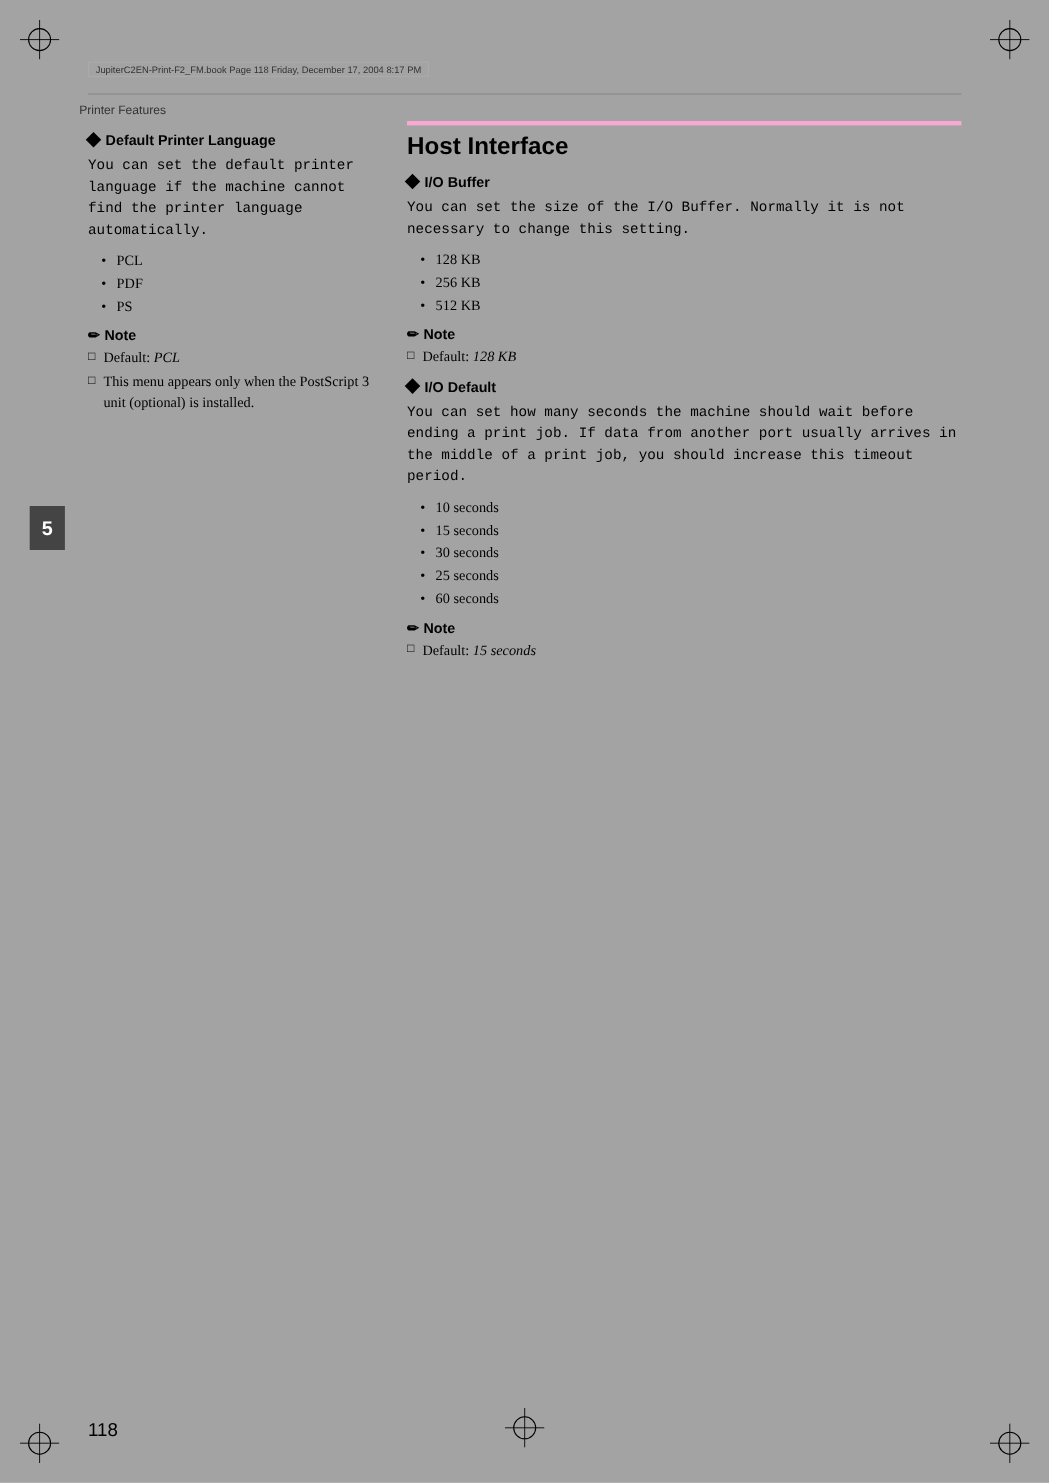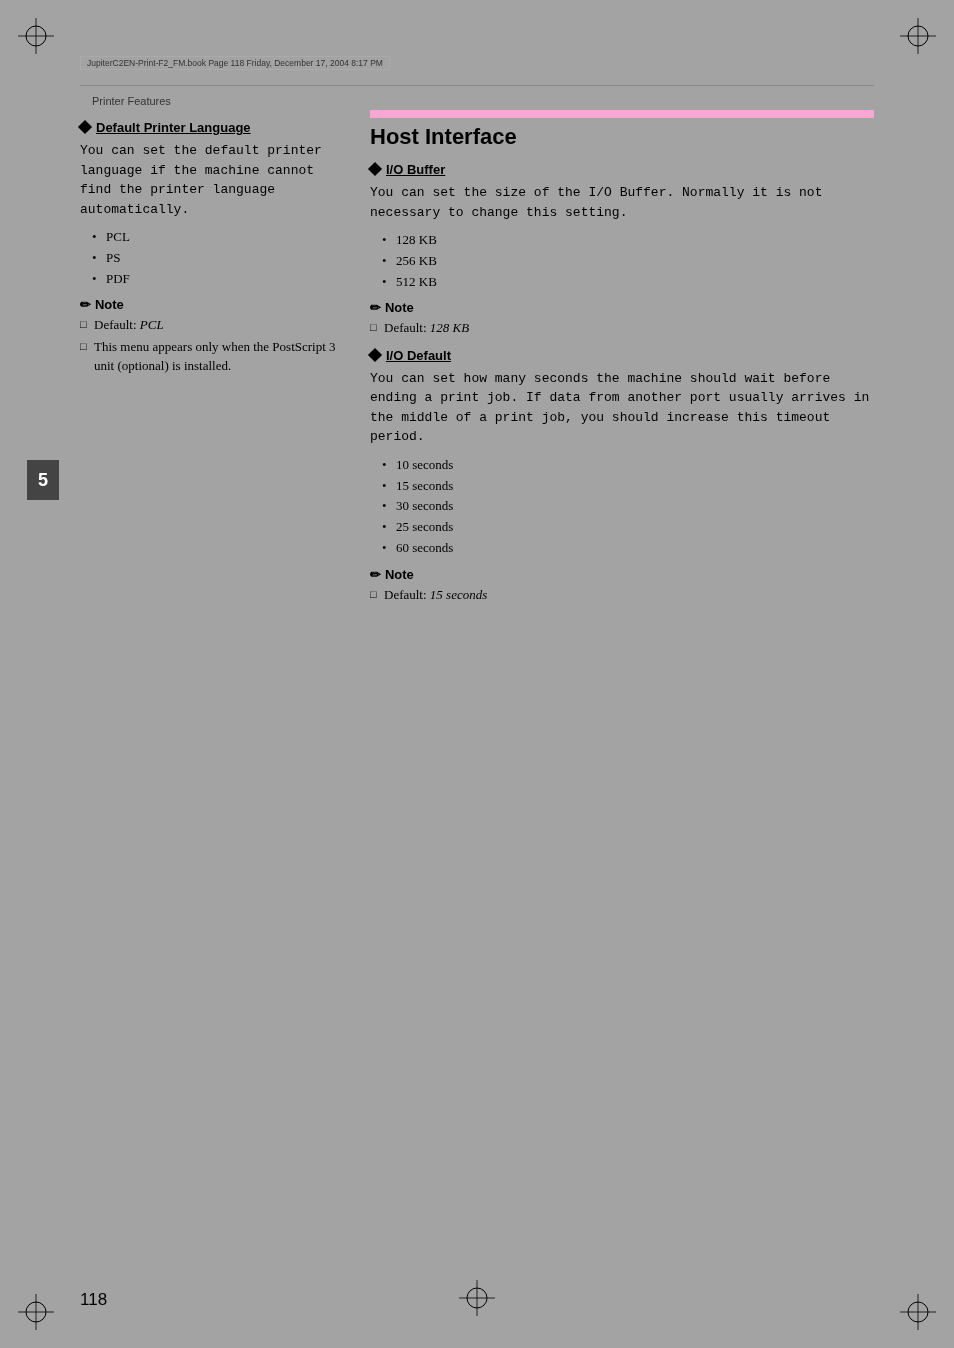--- a/index.html
+++ b/index.html
@@ -59,21 +59,21 @@
       left: 80px;
       right: 80px;
       height: 1px;
       background: #888;
     }
 
     
     .section-label {
       position: absolute;
       top: 95px;
-      left: 92px;
+      left: 72px;
       font-size: 11px;
       font-family: Arial, sans-serif;
       color: #333;
     }
 
     
     .chapter-tab {
       position: absolute;
       left: 27px;
       top: 460px;
@@ -112,38 +112,37 @@
     
     .section-heading {
       display: flex;
       align-items: flex-start;
       gap: 6px;
       font-size: 13px;
       font-weight: bold;
       font-family: Arial, sans-serif;
       margin-bottom: 6px;
       margin-top: 10px;
-      text-decoration: underline;
     }
     .diamond {
       display: inline-block;
       width: 10px;
       height: 10px;
       background: #000;
       transform: rotate(45deg);
       margin-top: 2px;
       flex-shrink: 0;
     }
 
     
     .major-title {
       font-size: 22px;
       font-weight: bold;
       font-family: Arial, sans-serif;
-      border-top: 8px solid #f9a8d4;
+      border-top: 4px solid #f9a8d4;
       padding-top: 6px;
       margin-bottom: 12px;
     }
 
     p.body-text {
       font-size: 13px;
       line-height: 1.5;
       margin-bottom: 8px;
       font-family: Liberation Mono, monospace;
     }
@@ -264,22 +263,22 @@
 
       <div class="section-heading">
         <span class="diamond"></span>
         <span>Default Printer Language</span>
       </div>
 
       <p class="body-text">You can set the default printer language if the machine cannot find the printer language automatically.</p>
 
       <ul class="bullet-list">
         <li>PCL</li>
+        <li>PDF</li>
         <li>PS</li>
-        <li>PDF</li>
       </ul>
 
       <div class="note-block">
         <div class="note-title">
           <span class="note-pencil">✏</span>
           <span>Note</span>
         </div>
         <div class="note-item">
           <span>Default: </span><em>PCL</em>
         </div>

